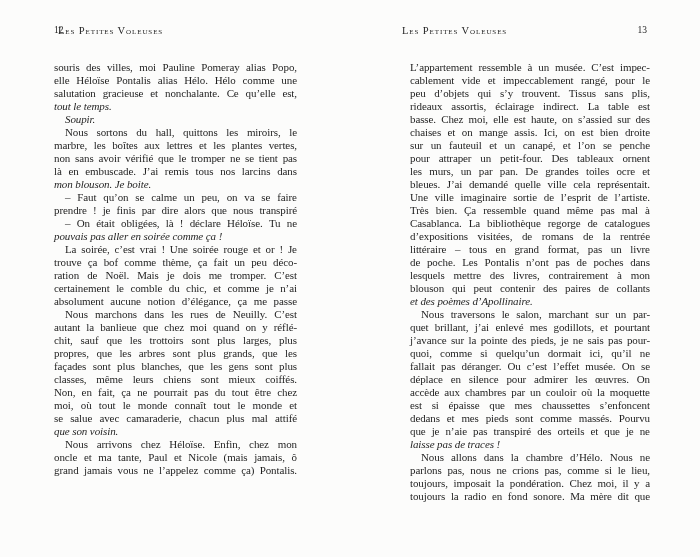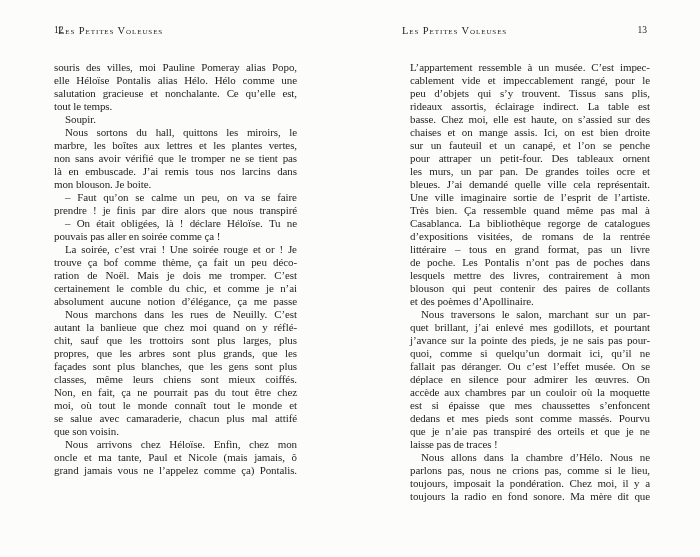--- a/index.html
+++ b/index.html
@@ -68,21 +68,21 @@
   .line {
     display: flex;
     justify-content: space-between;
     height: 13px;
     line-height: 13px;
     font-size: 11px;
     letter-spacing: -0.1px;
     white-space: pre;
   }
   .line span { white-space: pre; }
-  .line.pend { display: block; }  
+  .line.pend { display: block; font-style: italic; }  
   .line.ind  { padding-left: 11px; } 
 </style>
 </head>
 <body style="background: rgb(252, 252, 251); color: rgb(31, 31, 31);">
 
 <div class="spread">
 
   <section class="page left">
     <header class="page-head">
       <span class="pnum">12</span>

